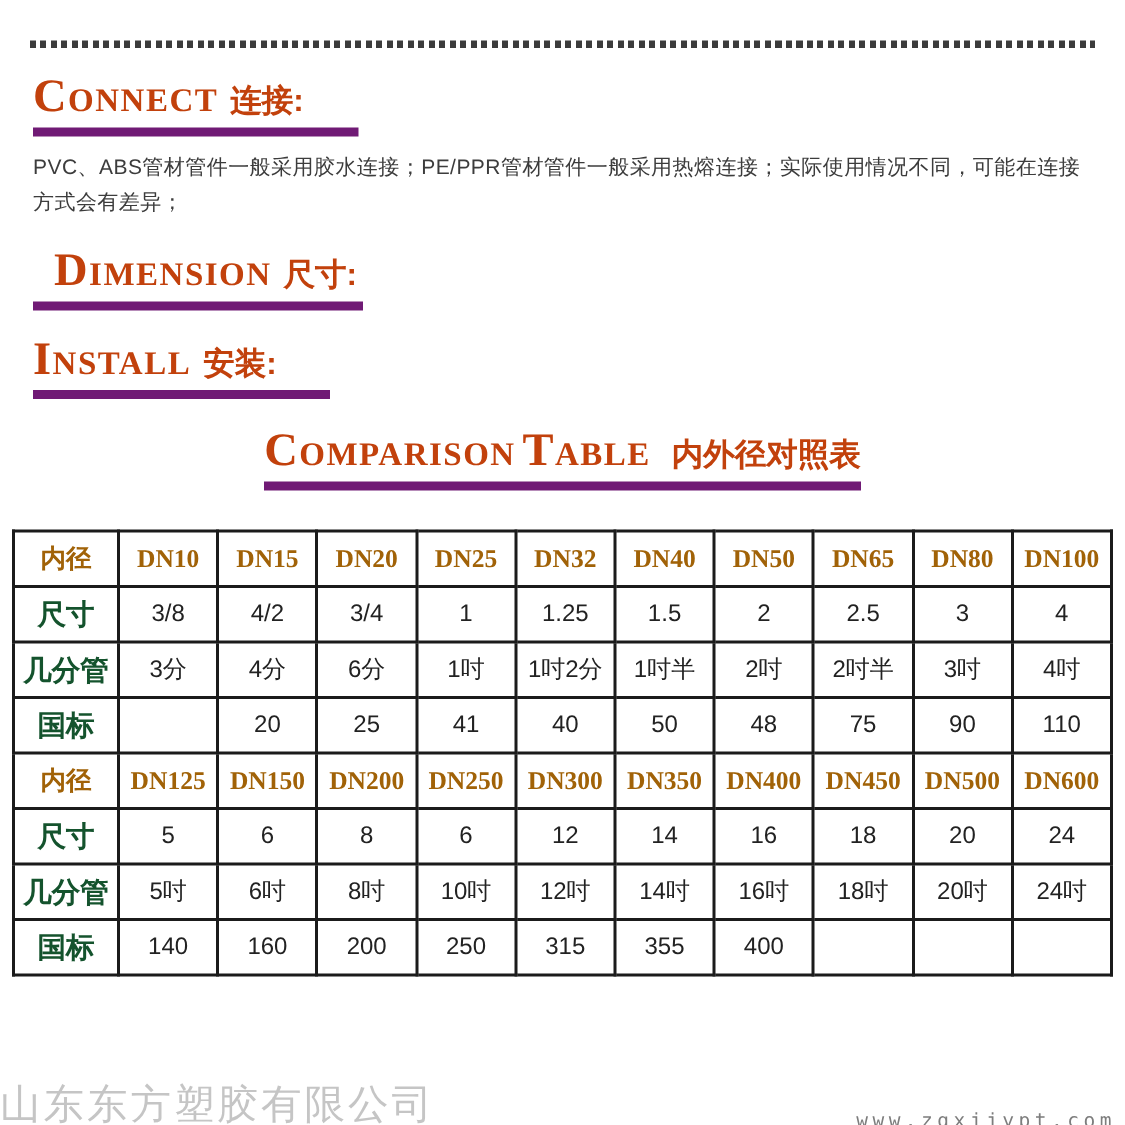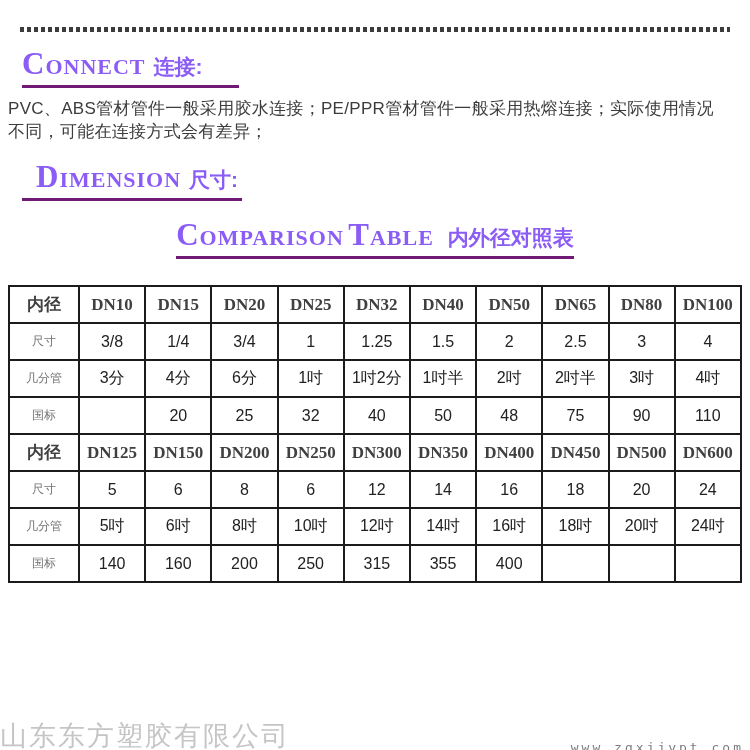--- a/index.html
+++ b/index.html
@@ -14,24 +14,24 @@
   .page { width: 750px; height: 750px; position: relative; }
 
   .divider {
     margin: 27px 20px 0 20px;
     height: 5px;
     background-image: repeating-linear-gradient(90deg, #3c3c3c 0 4px, transparent 4px 7px);
   }
 
   .section-heading {
     display: inline-block;
-    border-bottom: 3px solid #701a75;
+    border-bottom: 6px solid #701a75;
     padding-bottom: 3px;
     white-space: nowrap;
-    color: #8b5cf6;
+    color: #c2410c;
   }
   .heading-row-left   { text-align: left;   margin: 14px 22px 0 22px; }
   .heading-row-right  {  margin: 16px 22px 0 22px; }
   .heading-row-center { text-align: center; margin: 16px 22px 0 22px; }
   .heading-row-left  .section-heading { padding-right: 36px; }
   .heading-row-right .section-heading { padding-left: 14px; padding-right: 4px; }
 
   .en-initial {
     font-family: "Liberation Serif", serif;
     font-weight: bold; font-size: 31px; letter-spacing: 1px;
@@ -40,22 +40,22 @@
     font-family: "Liberation Serif", serif;
     font-weight: bold; font-size: 22px; letter-spacing: 1px;
   }
   .cn-part {
     font-family: "Liberation Sans", sans-serif;
     font-weight: bold; font-size: 21px; margin-left: 8px;
   }
   .cn-part-tight { margin-left: 14px; }
 
   .body-text {
-    margin: 9px 22px 0 8px;
-    font-size: 17px;
+    margin: 9px 22px 0 22px;
+    font-size: 14px;
     line-height: 23px;
     color: #3c3c3c;
     letter-spacing: 0.3px;
   }
 
   table.cmp {
     border-collapse: collapse;
     table-layout: fixed;
     width: 734px;
     margin: 26px 8px 0 8px;
@@ -64,30 +64,30 @@
     border: 2px solid #1b1b1b;
     height: 37px;
     text-align: center;
     vertical-align: middle;
     font-size: 16px;
     color: #222;
     overflow: hidden;
     padding: 0 1px;
   }
   table.cmp td.row-header {
-    font-weight: normal;
-    font-size: 12px;
-    color: #737373;
+    font-weight: bold;
+    font-size: 19px;
+    color: #14532d;
   }
   table.cmp col.c-label { width: 70px; }
   table.cmp tr.dn-row td {
     font-family: "Liberation Serif", serif;
     font-weight: bold;
     font-size: 17px;
-    color: #404040;
+    color: #a16207;
   }
   table.cmp tr.dn-row td.row-header {
     font-family: "Liberation Sans", sans-serif;
   }
 
   .wm-company {
     position: absolute; left: 0px; top: 691px;
     font-size: 27px; letter-spacing: 2px;
     color: rgba(150,150,150,0.55);
     white-space: nowrap;
@@ -122,20 +122,25 @@
     </span>
   </div>
   <p class="body-text">PVC、ABS管材管件一般采用胶水连接；PE/PPR管材管件一般采用热熔连接；实际使用情况不同，可能在连接方式会有差异；</p>
 
   <div class="heading-row-right">
     <span class="section-heading">
       <span class="en-initial">D</span><span class="en-rest">IMENSION</span><span class="cn-part">尺寸:</span>
     </span>
   </div>
 
+  <div class="heading-row-left">
+    <span class="section-heading">
+      <span class="en-initial">I</span><span class="en-rest">NSTALL</span><span class="cn-part">安装:</span>
+    </span>
+  </div>
 
   <div class="heading-row-center">
     <span class="section-heading">
       <span class="en-initial">C</span><span class="en-rest">OMPARISON</span>
       <span class="en-initial">T</span><span class="en-rest">ABLE</span><span class="cn-part cn-part-tight">内外径对照表</span>
     </span>
   </div>
 
   <table class="cmp">
     <colgroup>
@@ -161,21 +166,21 @@
           <td>DN32</td>
           <td>DN40</td>
           <td>DN50</td>
           <td>DN65</td>
           <td>DN80</td>
           <td>DN100</td>
         </tr>
         <tr class="value-row">
           <td class="row-header">尺寸</td>
           <td>3/8</td>
-          <td>1/4</td>
+          <td>4/2</td>
           <td>3/4</td>
           <td>1</td>
           <td>1.25</td>
           <td>1.5</td>
           <td>2</td>
           <td>2.5</td>
           <td>3</td>
           <td>4</td>
         </tr>
         <tr class="value-row">
@@ -189,21 +194,21 @@
           <td>2吋</td>
           <td>2吋半</td>
           <td>3吋</td>
           <td>4吋</td>
         </tr>
         <tr class="value-row">
           <td class="row-header">国标</td>
           <td></td>
           <td>20</td>
           <td>25</td>
-          <td>32</td>
+          <td>41</td>
           <td>40</td>
           <td>50</td>
           <td>48</td>
           <td>75</td>
           <td>90</td>
           <td>110</td>
         </tr>
         <tr class="dn-row">
           <td class="row-header">内径</td>
           <td>DN125</td>

